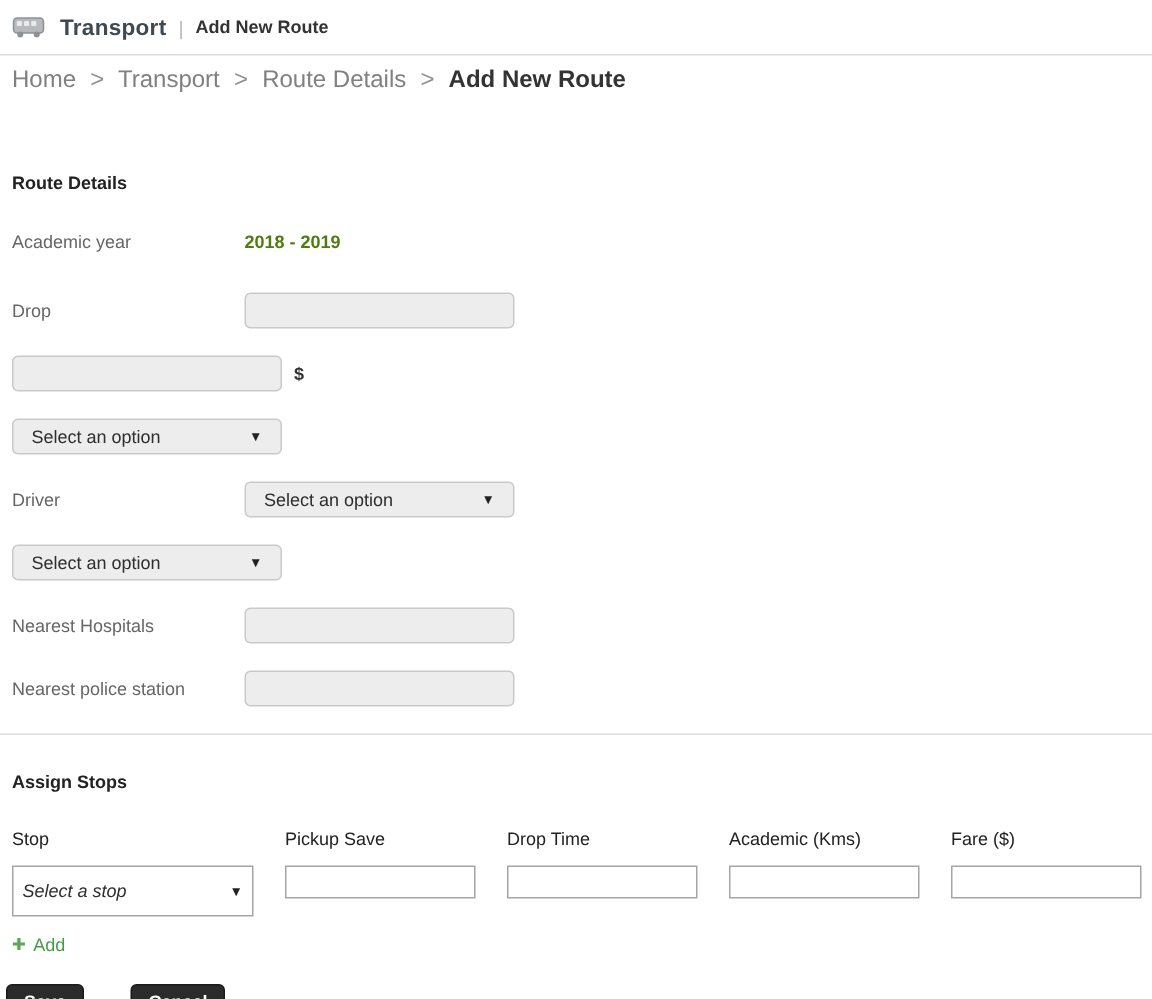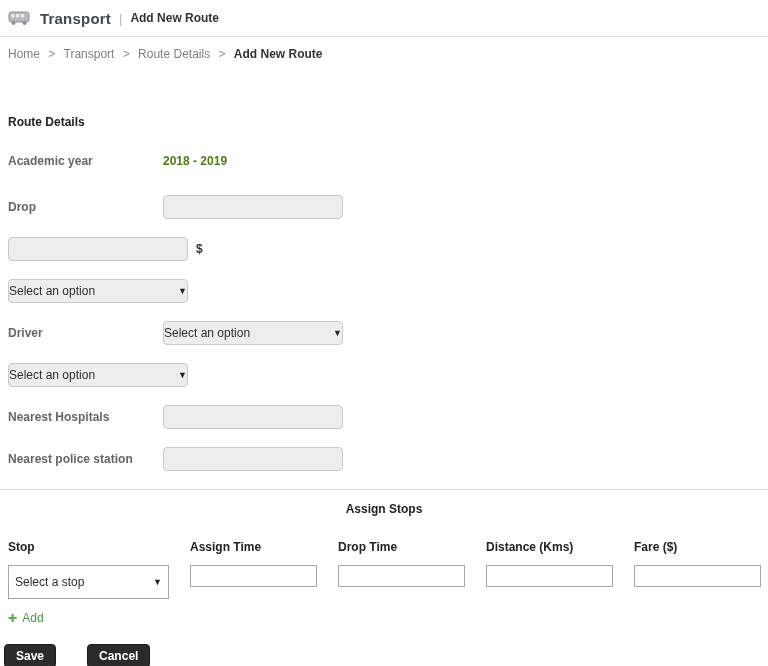--- a/index.html
+++ b/index.html
@@ -26,21 +26,21 @@
     color: #3d4a54;
     letter-spacing: .2px;
   }
   .title-sep { color: #b8b8b8; margin: 0 8px; font-size: 13px; }
   .page-title { font-size: 12px; font-weight: bold; color: #333; }
 
   
   .breadcrumb {
     padding: 10px 8px;
     color: #808080;
-    font-size: 12px;
+    font-size: 16px;
     line-height: 14px;
   }
   .breadcrumb a { color: #808080; text-decoration: none; cursor: pointer; }
   .breadcrumb .sep { margin: 0 5px; color: #909090; }
   .breadcrumb .current { color: #333; font-weight: bold; }
 
   
   .main { padding: 0 8px; }
   .section-heading {
     font-size: 12px;
@@ -54,21 +54,20 @@
     display: flex;
     align-items: center;
     height: 24px;
     margin-bottom: 18px;
   }
   .form-row.first  { margin-top: 20px; margin-bottom: 22px; }
   .form-row .f-label {
     width: 155px;
     flex: 0 0 155px;
     color: #666;
-    font-weight: bold;
   }
   .static-value { color: #4d7c0f; font-weight: bold; }
 
   .text-input {
     width: 180px;
     height: 24px;
     background: #ededed;
     border: 1px solid #c9c9c9;
     border-radius: 4px;
     padding: 0 8px;
@@ -78,59 +77,60 @@
     outline: none;
   }
   .currency-suffix { margin-left: 8px; font-weight: bold; color: #333; }
 
   .select-box {
     width: 180px;
     height: 24px;
     background: #ededed;
     border: 1px solid #c9c9c9;
     border-radius: 4px;
-    padding: 0 0;
+    padding: 0 12px;
     display: flex;
     align-items: center;
     justify-content: space-between;
     cursor: pointer;
     color: #2e2e2e;
   }
   .select-box .arrow { font-size: 9px; color: #222; margin-left: 6px; }
 
   .hr-divider {
     border: none;
     border-top: 1px solid #ddd;
     margin: 16px -8px 0 -8px;
   }
 
   
-  #assign-stops-heading { margin-top: 12px; text-align: center; }
+  #assign-stops-heading { margin-top: 24px; }
   .stops-header-row { display: flex; margin-top: 24px; }
   .stops-header-row .col-h {
-    font-weight: bold;
+    font-weight: normal;
     color: #222;
     line-height: 14px;
   }
   .col-stop  { width: 182px; flex: 0 0 182px; }
   .col       { width: 148px; flex: 0 0 148px; }
 
   .stops-controls-row { display: flex; margin-top: 11px; }
   .stop-select {
     width: 161px;
     height: 23px;
     background: #ffffff;
     border: 1px solid #a5a5a5;
     border-radius: 0;
     padding: 16px 6px;
     display: flex;
     align-items: center;
     justify-content: space-between;
     cursor: pointer;
     color: #2e2e2e;
+    font-style: italic;
   }
   .stop-select .arrow { font-size: 9px; color: #222; }
   .stop-input {
     width: 127px;
     height: 22px;
     background: #ffffff;
     border: 1px solid #a5a5a5;
     border-radius: 0;
     padding: 0 6px;
     font-family: "Liberation Sans", sans-serif;
@@ -245,23 +245,23 @@
     <span class="f-label">Nearest police station</span>
     <input class="text-input" type="text" value="" style="">
   </div>
 
   <hr class="hr-divider">
 
   <div class="section-heading" id="assign-stops-heading">Assign Stops</div>
 
   <div class="stops-header-row">
     <span class="col-h col-stop">Stop</span>
-    <span class="col-h col">Assign Time</span>
+    <span class="col-h col">Pickup Save</span>
     <span class="col-h col">Drop Time</span>
-    <span class="col-h col">Distance (Kms)</span>
+    <span class="col-h col">Academic (Kms)</span>
     <span class="col-h col">Fare ($)</span>
   </div>
 
   <div class="stops-controls-row">
     <div class="col-stop">
       <div class="stop-select">
         <span>Select a stop</span>
         <span class="arrow">▼</span>
       </div>
     </div>

